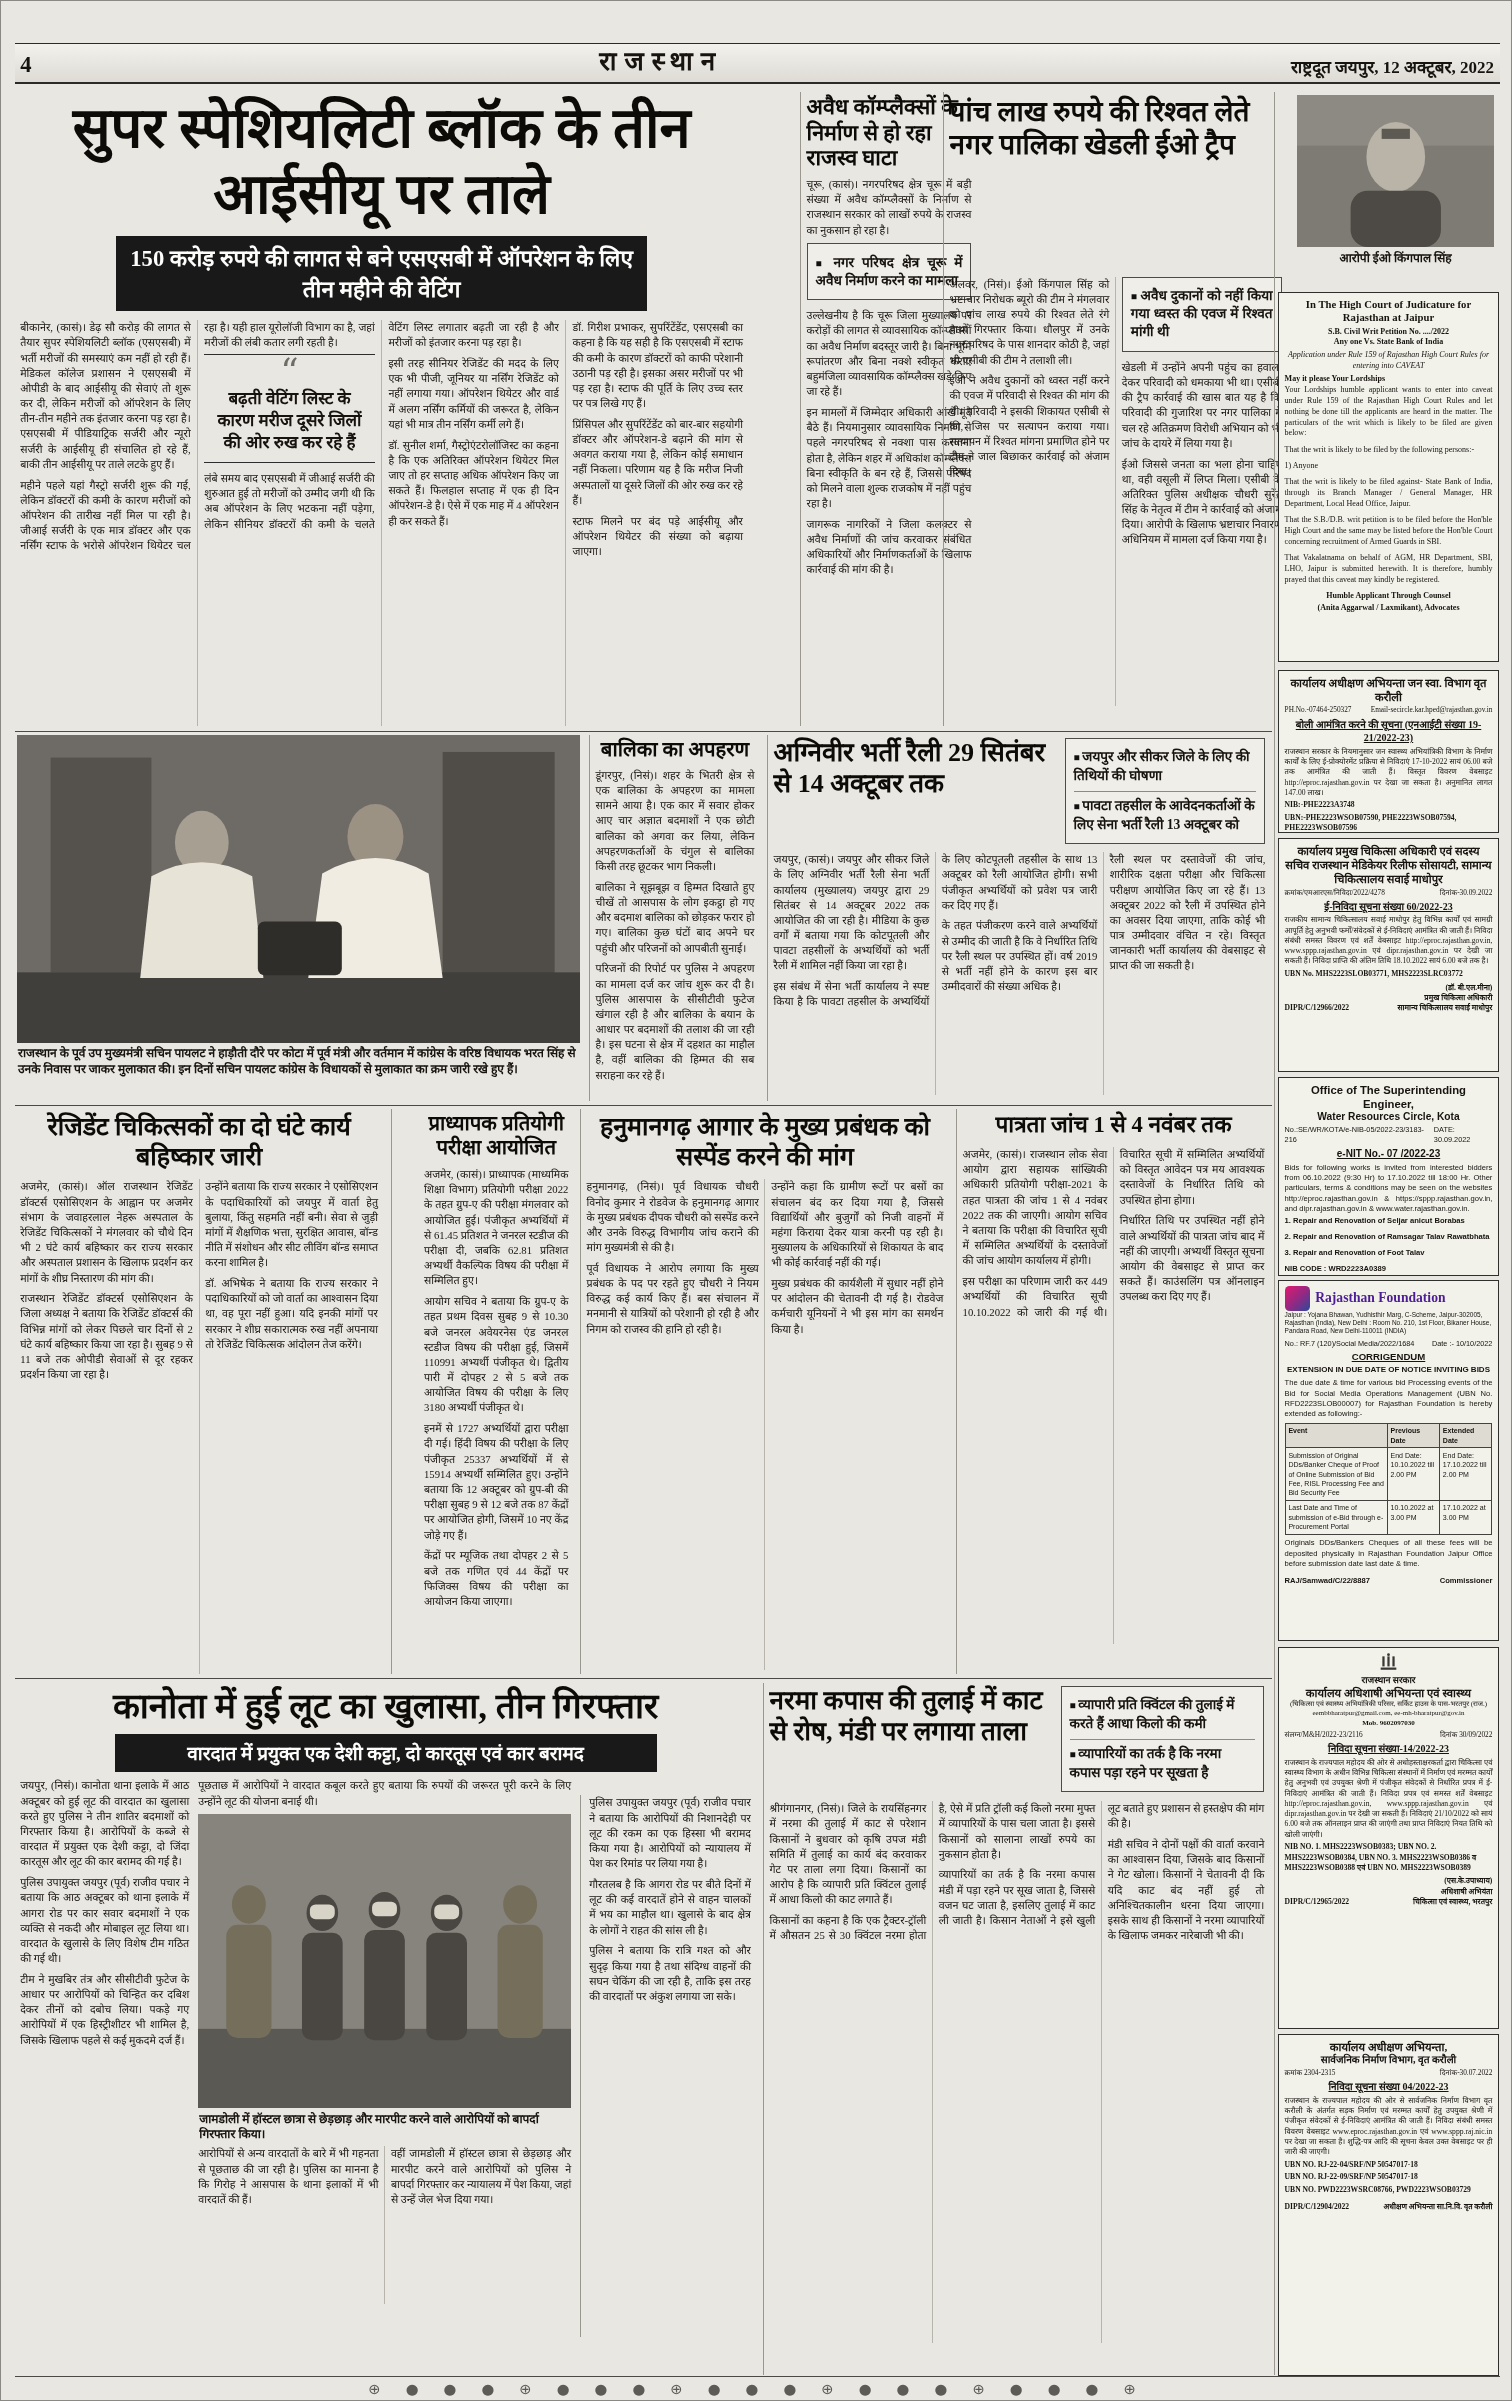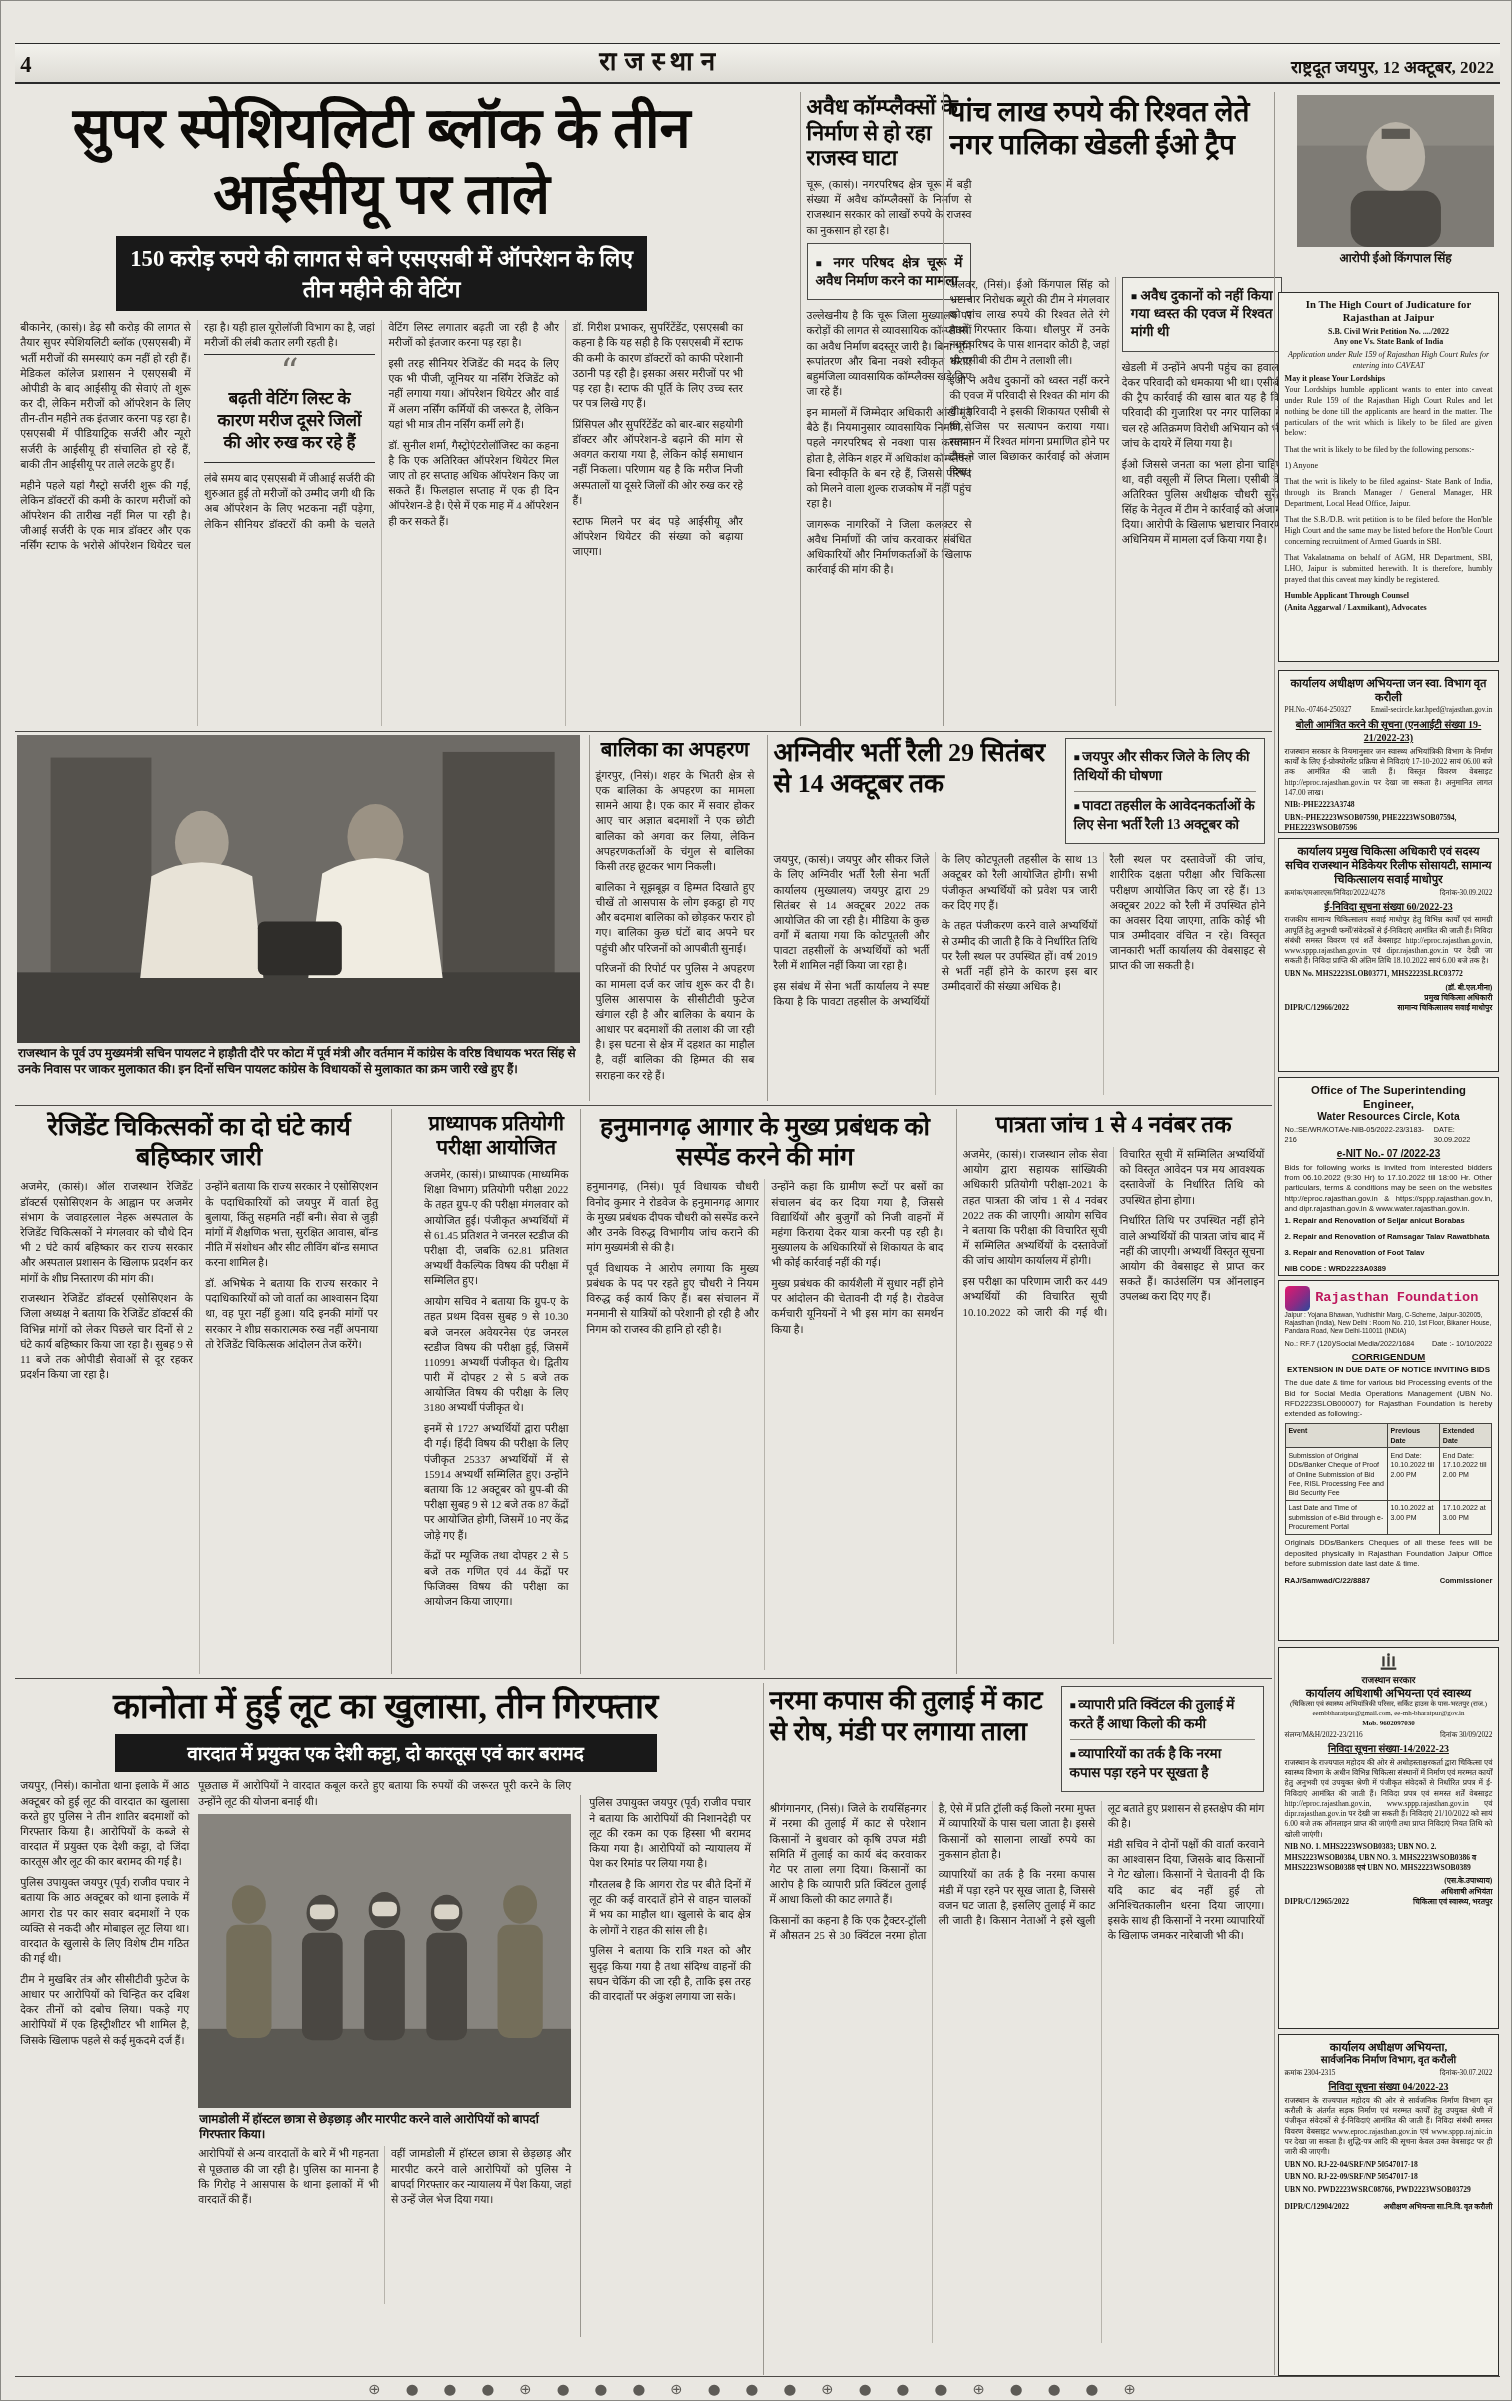--- a/index.html
+++ b/index.html
@@ -40,39 +40,39 @@
   .photo { background:linear-gradient(135deg,#9d9a94,#61605c); position:relative; width:100%; }
   .caption { font-size:12px; font-weight:bold; line-height:1.3; padding:3.4px 1.1px; text-align:left; }
 
   
   .ad { background:#f2f1ea; border:1.1px solid #2f2f2c; padding:4.5px 5.6px; font-size:7.6px; line-height:1.35; }
   .ad .ad-title { font-weight:bold; text-align:center; font-size:11.3px; line-height:1.25; }
   .ad .ad-sub { font-weight:bold; text-align:center; font-size:10px; margin:2.3px 0; text-decoration:underline; }
   .ad .meta { display:flex; justify-content:space-between; font-size:7.3px; margin:1.7px 0; }
   .ad .ad-body { text-align:justify; }
   .ad .codes { font-weight:bold; margin-top:2.3px; }
-  .ad .sign { text-align:left; font-weight:bold; margin-top:3.4px; }
+  .ad .sign { text-align:center; font-weight:bold; margin-top:3.4px; }
   .ad .dipr { text-align:left; font-weight:bold; }
   .ad .foot-row { display:flex; justify-content:space-between; align-items:flex-end; margin-top:3.4px; }
 
   table.adtable { width:100%; border-collapse:collapse; font-size:7px; margin:3.4px 0; }
   table.adtable th, table.adtable td { border:0.6px solid #44423e; padding:2.3px 2.8px; text-align:left; vertical-align:top; }
   table.adtable th { background:#dddbd2; }
 
   .hsep { position:absolute; left:13.6px; width:1257px; border-top:1.1px solid #4c4a46; }
   .vsep { position:absolute; left:1273px; top:91px; height:2283px; border-left:0.6px solid #9a978f; }
 
   .footer-orn { text-align:center; color:#5d5b56; font-size:14.7px; letter-spacing:10.2px;
                 font-family:"DejaVu Sans",sans-serif; border-top:1.1px solid #4c4a46; padding-top:3.4px; }
 
   .headrow { display:flex; gap:9px; }
   .emblem { width:19px; height:19px; margin:0 auto 2.3px; display:block; }
   .rf-head { display:flex; align-items:center; gap:5.6px; }
   .rf-logo { width:25px; height:25px; border-radius:4.5px; background:linear-gradient(135deg,#e3196e 0%,#8e2a84 55%,#2a4a9c 100%); flex:none; }
-  .rf-name { color:#be185d; font-weight:bold; font-size:13.6px; font-family:Liberation Mono, monospace; }
+  .rf-name { color:#4c1d95; font-weight:bold; font-size:13.6px; font-family:Liberation Serif, serif; }
   .rf-addr { font-size:6.5px; line-height:1.3; }
   .corr { text-align:center; font-weight:bold; text-decoration:underline; font-size:9.6px; margin-top:2.3px; }
   .corr2 { text-align:center; font-weight:bold; font-size:8px; margin:1.1px 0 2.3px; }
 </style>
 </head>
 <body>
 
 <div id="page">
 
   <header class="abs masthead" style="left:13.6px; top:42px; width:1485px; height:41px;">

